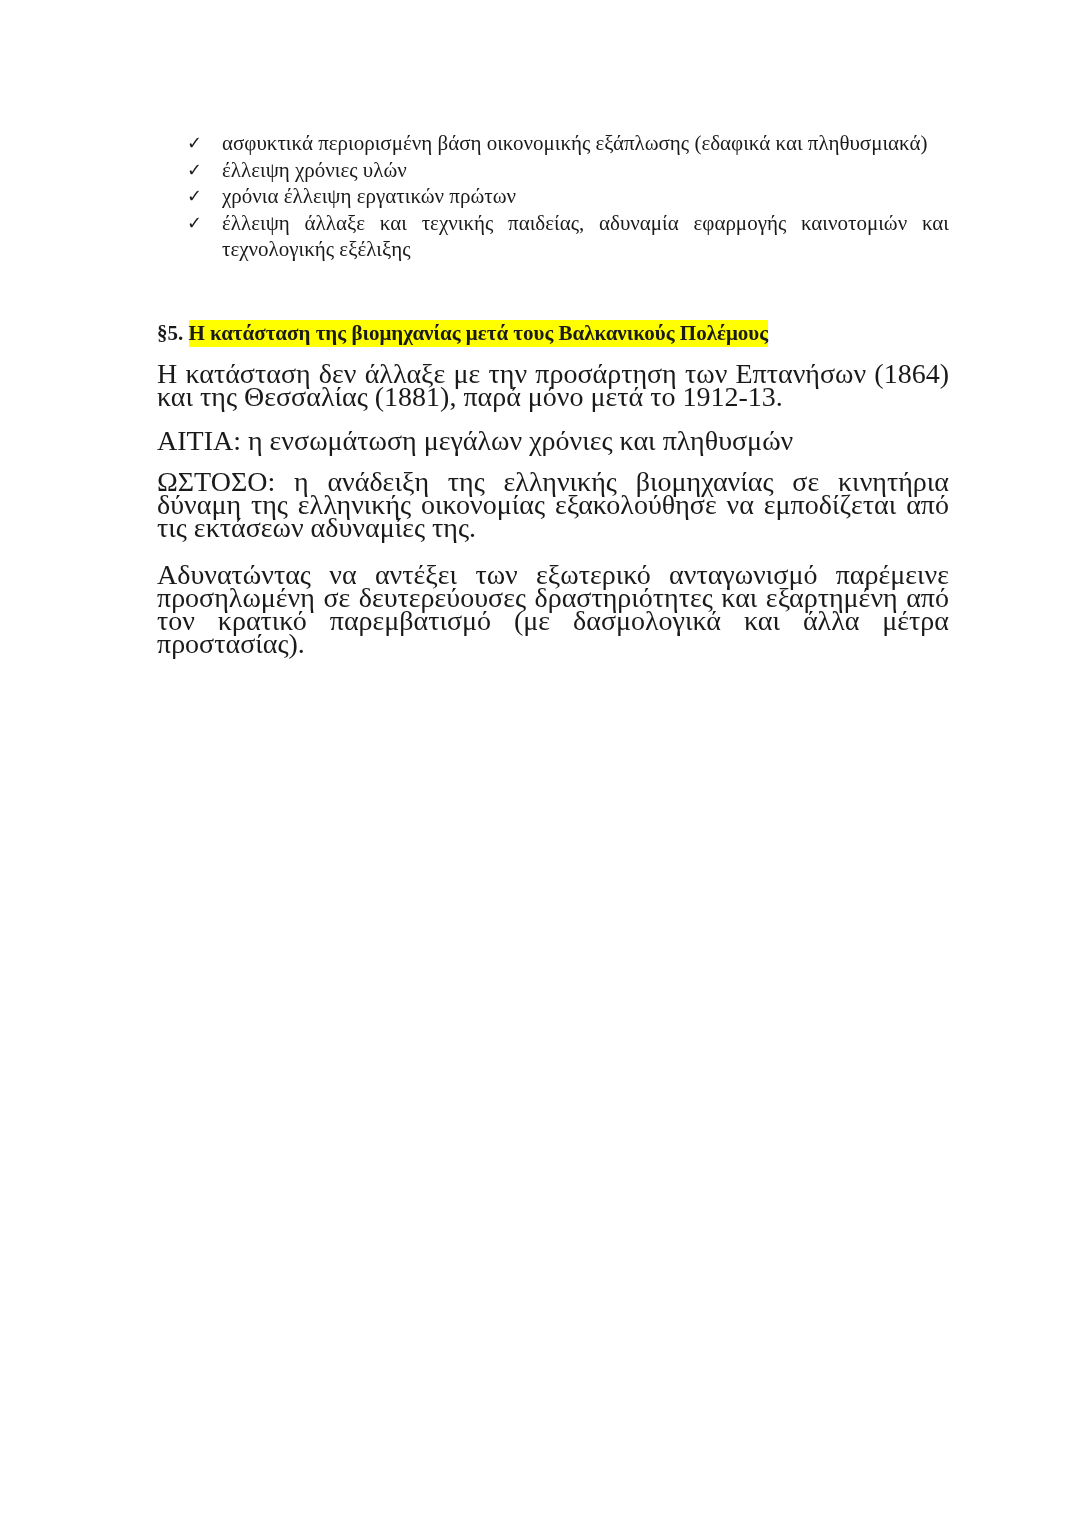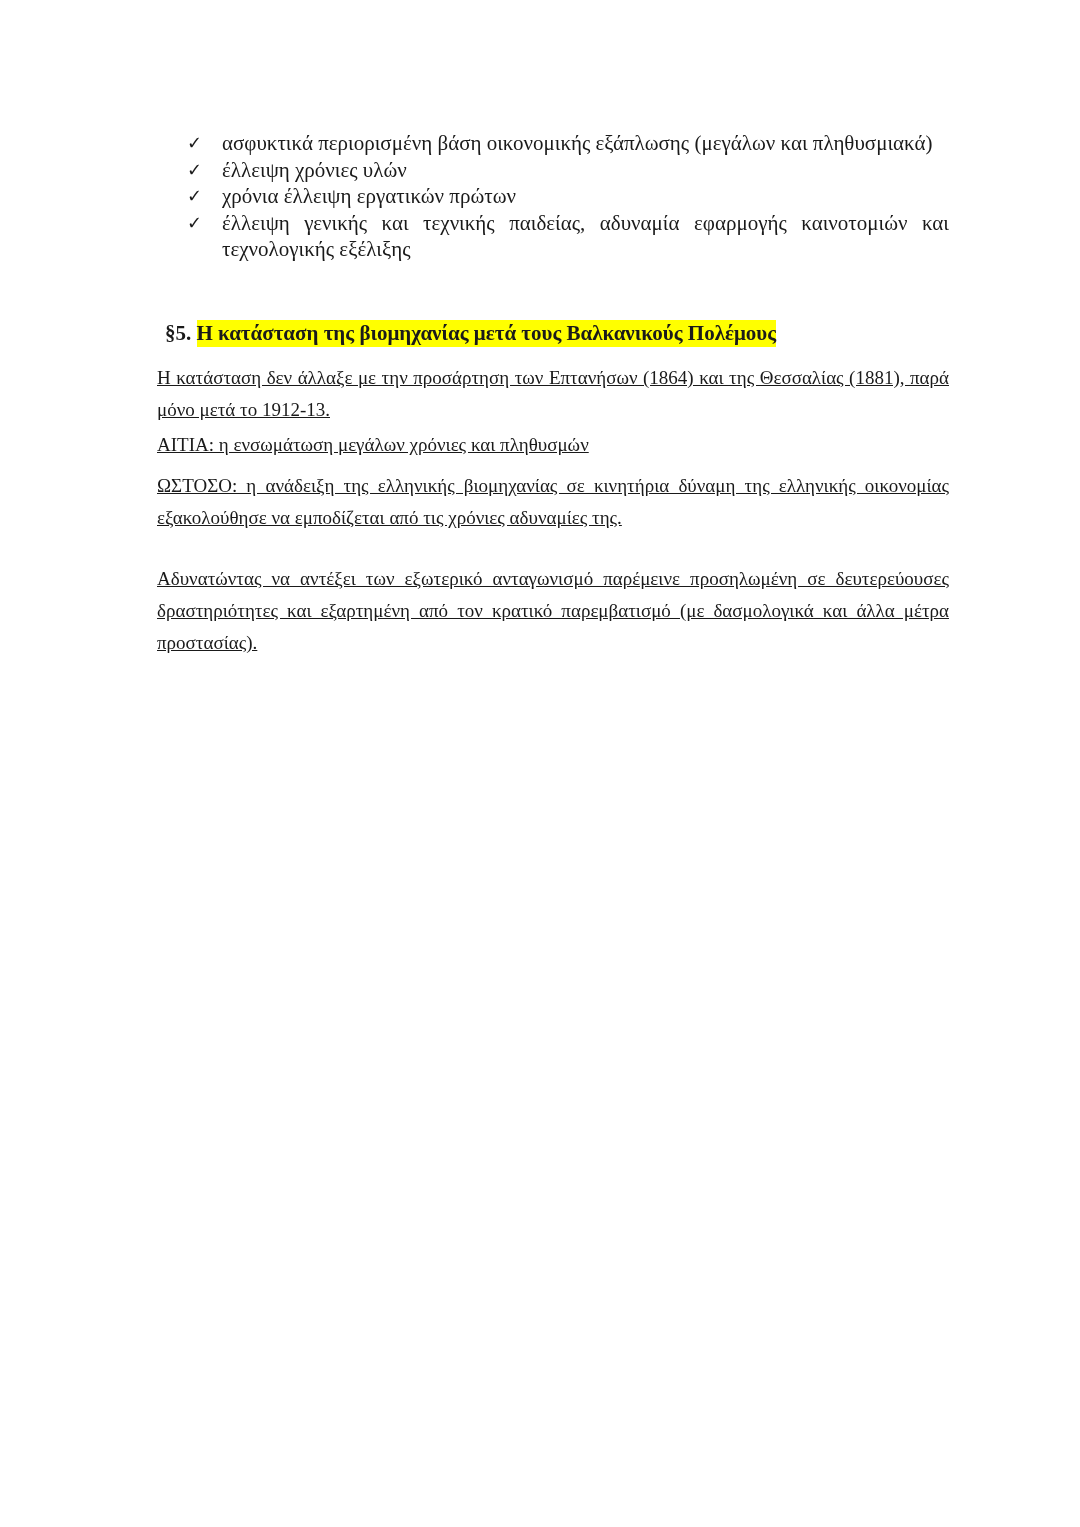--- a/index.html
+++ b/index.html
@@ -43,74 +43,73 @@
       left: 0;
       top: 0;
       width: 22px;
       font-family: "DejaVu Sans", sans-serif;
       font-size: 18px;
       line-height: 26.5px;
     }
     .heading {
       position: absolute;
       top: 318px;
-      left: 8px;
+      left: 0;
       margin: 0;
       font-size: 21px;
       font-weight: bold;
       line-height: 30px;
       white-space: nowrap;
     }
     .heading .hl {
       background: #ffff00;
       padding: 1px 0 2px 0;
     }
     .para {
       position: absolute;
       left: 0;
       width: 792px;
       margin: 0;
-      font-size: 19px;
-      line-height: 32px;
+      font-size: 28px;
+      line-height: 23px;
       text-align: justify;
       text-align-last: left;
-      text-decoration: underline;
     }
     .p1 { top: 362px; }
     .p2 { top: 429px; }
     .p3 { top: 470px; }
     .p4 { top: 563px; }
   </style>
 </head>
 <body>
 
 <div class="page">
 
   <ul class="checklist">
     <li>
       <span class="check">✓</span>
-      <span>ασφυκτικά περιορισμένη βάση οικονομικής εξάπλωσης (μεγάλων και πληθυσμιακά)</span>
+      <span>ασφυκτικά περιορισμένη βάση οικονομικής εξάπλωσης (εδαφικά και πληθυσμιακά)</span>
     </li>
     <li>
       <span class="check">✓</span>
       <span>έλλειψη χρόνιες υλών</span>
     </li>
     <li>
       <span class="check">✓</span>
       <span>χρόνια έλλειψη εργατικών πρώτων</span>
     </li>
     <li>
       <span class="check">✓</span>
-      <span>έλλειψη γενικής και τεχνικής παιδείας, αδυναμία εφαρμογής καινοτομιών και τεχνολογικής εξέλιξης</span>
+      <span>έλλειψη άλλαξε και τεχνικής παιδείας, αδυναμία εφαρμογής καινοτομιών και τεχνολογικής εξέλιξης</span>
     </li>
   </ul>
 
   <h2 class="heading">
     <span>§5.</span>
     <span class="hl">Η κατάσταση της βιομηχανίας μετά τους Βαλκανικούς Πολέμους</span>
   </h2>
 
   <p class="para p1">Η κατάσταση δεν άλλαξε με την προσάρτηση των Επτανήσων (1864) και της Θεσσαλίας (1881), παρά μόνο μετά το 1912-13.</p>
   <p class="para p2">ΑΙΤΙΑ: η ενσωμάτωση μεγάλων χρόνιες και πληθυσμών</p>
-  <p class="para p3">ΩΣΤΟΣΟ: η ανάδειξη της ελληνικής βιομηχανίας σε κινητήρια δύναμη της ελληνικής οικονομίας εξακολούθησε να εμποδίζεται από τις χρόνιες αδυναμίες της.</p>
+  <p class="para p3">ΩΣΤΟΣΟ: η ανάδειξη της ελληνικής βιομηχανίας σε κινητήρια δύναμη της ελληνικής οικονομίας εξακολούθησε να εμποδίζεται από τις εκτάσεων αδυναμίες της.</p>
   <p class="para p4">Αδυνατώντας να αντέξει των εξωτερικό ανταγωνισμό παρέμεινε προσηλωμένη  σε δευτερεύουσες δραστηριότητες και εξαρτημένη από τον κρατικό παρεμβατισμό (με δασμολογικά και άλλα μέτρα προστασίας).</p>
 
 </div>
 
 </body></html>

